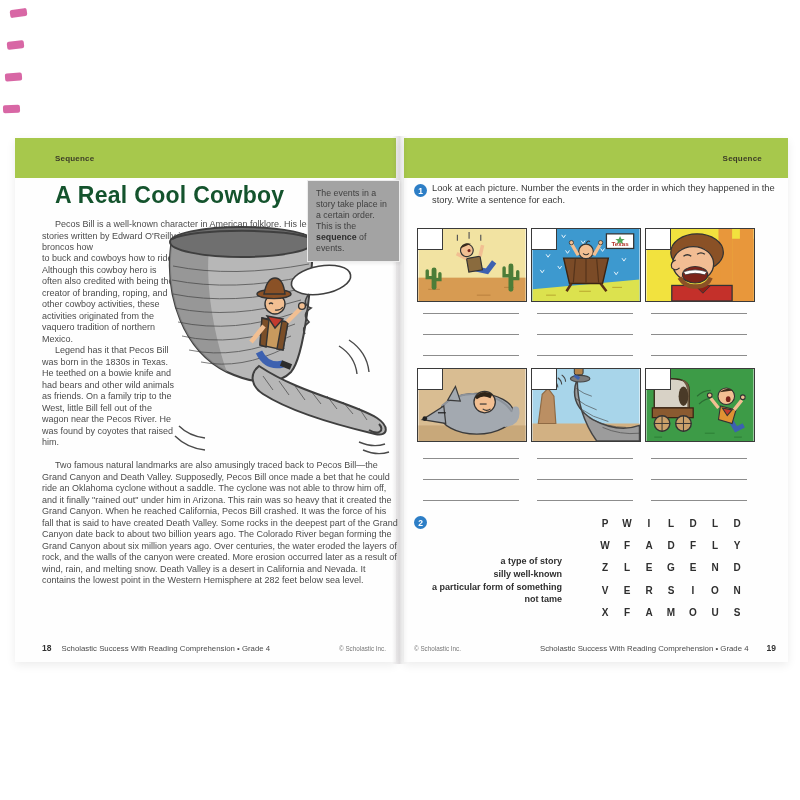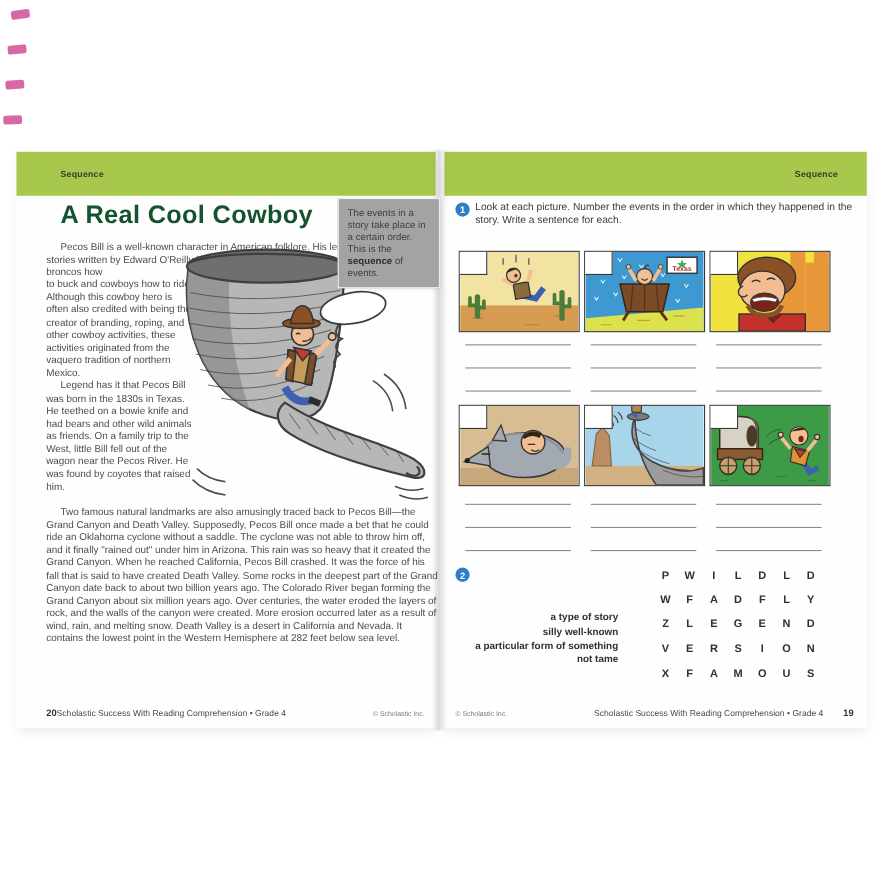--- a/index.html
+++ b/index.html
@@ -23,21 +23,21 @@
   .sidebar b{color:#2f2f2f;}
   .body-text{font-size:9px;line-height:11.5px;color:#4c4c4c;}
   .body-text p{margin:0;}
   .ind{text-indent:13px;}
   .blockA{position:absolute;left:27px;top:81px;width:355px;}
   .blockB{position:absolute;left:27px;top:115px;width:136px;}
   .blockC{position:absolute;left:27px;top:322px;width:356px;z-index:2;}
   .tornado{position:absolute;left:148px;top:80px;width:240px;height:250px;z-index:1;}
   .pfooter{position:absolute;left:0;right:0;bottom:9px;display:flex;align-items:baseline;padding:0 10px 0 27px;}
   .pagenum{font-size:8.5px;font-weight:bold;color:#333;}
-  .series{font-size:7.8px;color:#4a4a4a;}
+  .series{font-size:7.8px;color:#4a4a4a;margin-left:10px;}
   .copy{font-size:6.3px;color:#777;}
   .grow{flex:1;}
   
   .badge{position:absolute;width:13px;height:13px;border-radius:50%;background:#2d7ec6;color:#fff;
          font-size:8.5px;font-weight:bold;display:flex;align-items:center;justify-content:center;}
   .instr{position:absolute;font-size:9.3px;line-height:11.6px;color:#3a3a3a;}
   .panel{position:absolute;width:110px;height:74px;border:1.5px solid #3a3a3a;box-sizing:border-box;background:#fff;}
   .panel svg{display:block;width:100%;height:100%;}
   .numbox{position:absolute;left:0;top:0;width:24px;height:20px;background:#fff;
           border-right:1.5px solid #3a3a3a;border-bottom:1.5px solid #3a3a3a;z-index:2;}
@@ -132,21 +132,21 @@
     </div>
     <div class="body-text blockB">
       <p>to buck and cowboys how to ride. Although this cowboy hero is often also credited with being the creator of branding, roping, and other cowboy activities, these activities originated from the vaquero tradition of northern Mexico.</p>
       <p class="ind">Legend has it that Pecos Bill was born in the 1830s in Texas. He teethed on a bowie knife and had bears and other wild animals as friends. On a family trip to the West, little Bill fell out of the wagon near the Pecos River. He was found by coyotes that raised him.</p>
     </div>
     <div class="body-text blockC">
       <p class="ind">Two famous natural landmarks are also amusingly traced back to Pecos Bill—the Grand Canyon and Death Valley. Supposedly, Pecos Bill once made a bet that he could ride an Oklahoma cyclone without a saddle. The cyclone was not able to throw him off, and it finally "rained out" under him in Arizona. This rain was so heavy that it created the Grand Canyon. When he reached California, Pecos Bill crashed. It was the force of his fall that is said to have created Death Valley. Some rocks in the deepest part of the Grand Canyon date back to about two billion years ago. The Colorado River began forming the Grand Canyon about six million years ago. Over centuries, the water eroded the layers of rock, and the walls of the canyon were created. More erosion occurred later as a result of wind, rain, and melting snow. Death Valley is a desert in California and Nevada. It contains the lowest point in the Western Hemisphere at 282 feet below sea level.</p>
     </div>
 
     <div class="pfooter">
-      <span class="pagenum">20</span>
+      <span class="pagenum">18</span>
       <span class="series">Scholastic Success With Reading Comprehension • Grade 4</span>
       <span class="grow"></span>
       <span class="copy">© Scholastic Inc.</span>
     </div>
   </div>
 
   <div class="page right">
     <div class="greenbar"></div>
     <div class="hdr-label r">Sequence</div>
 

